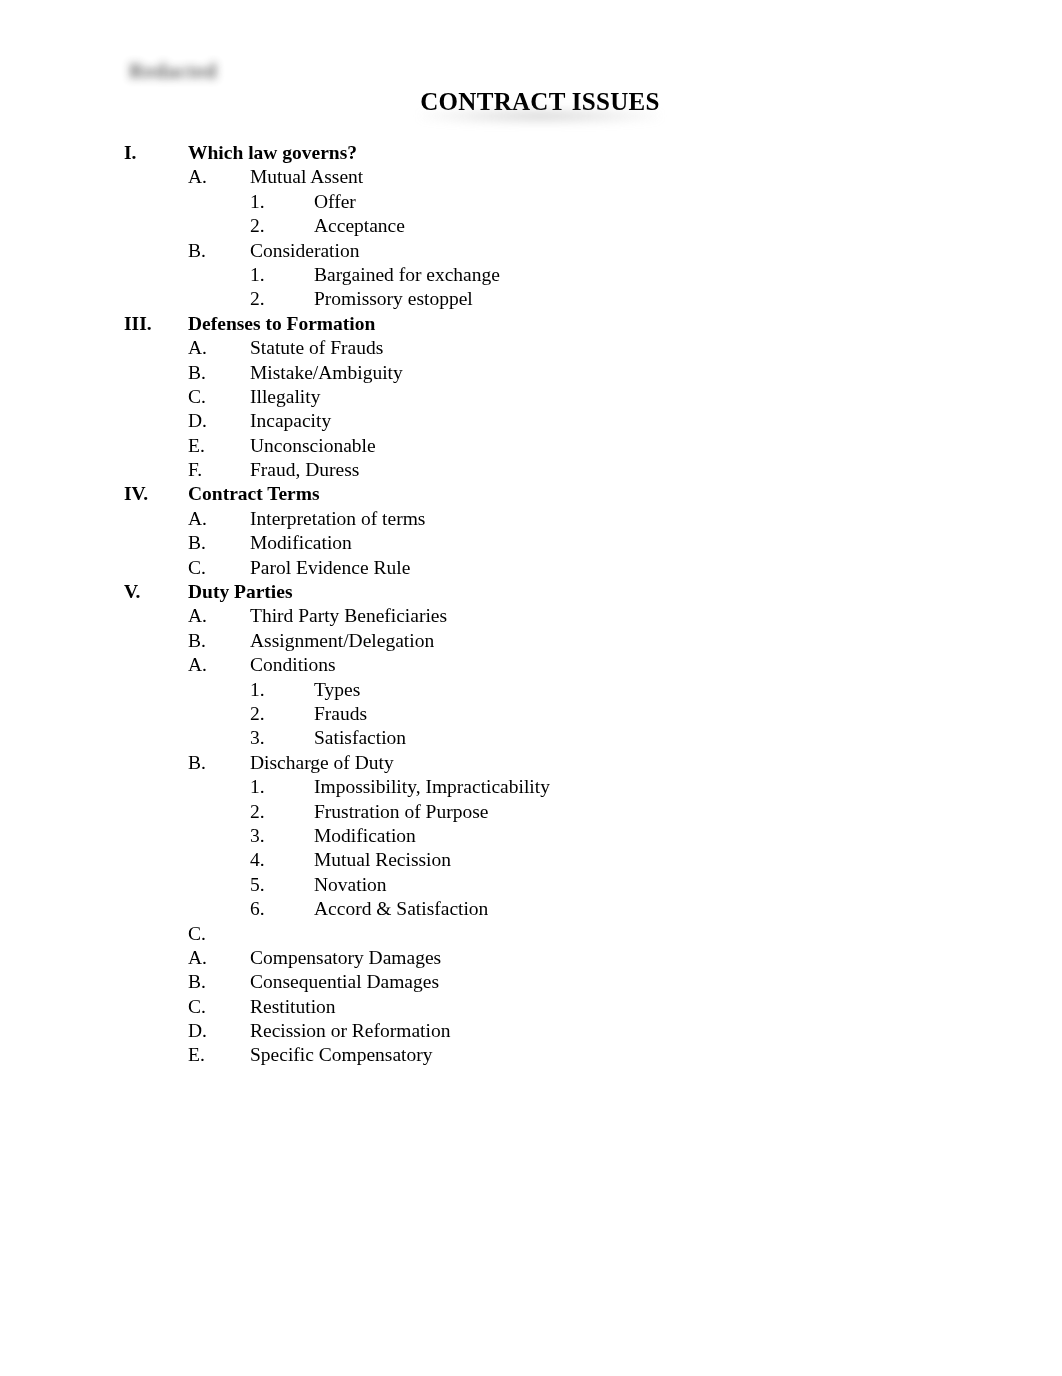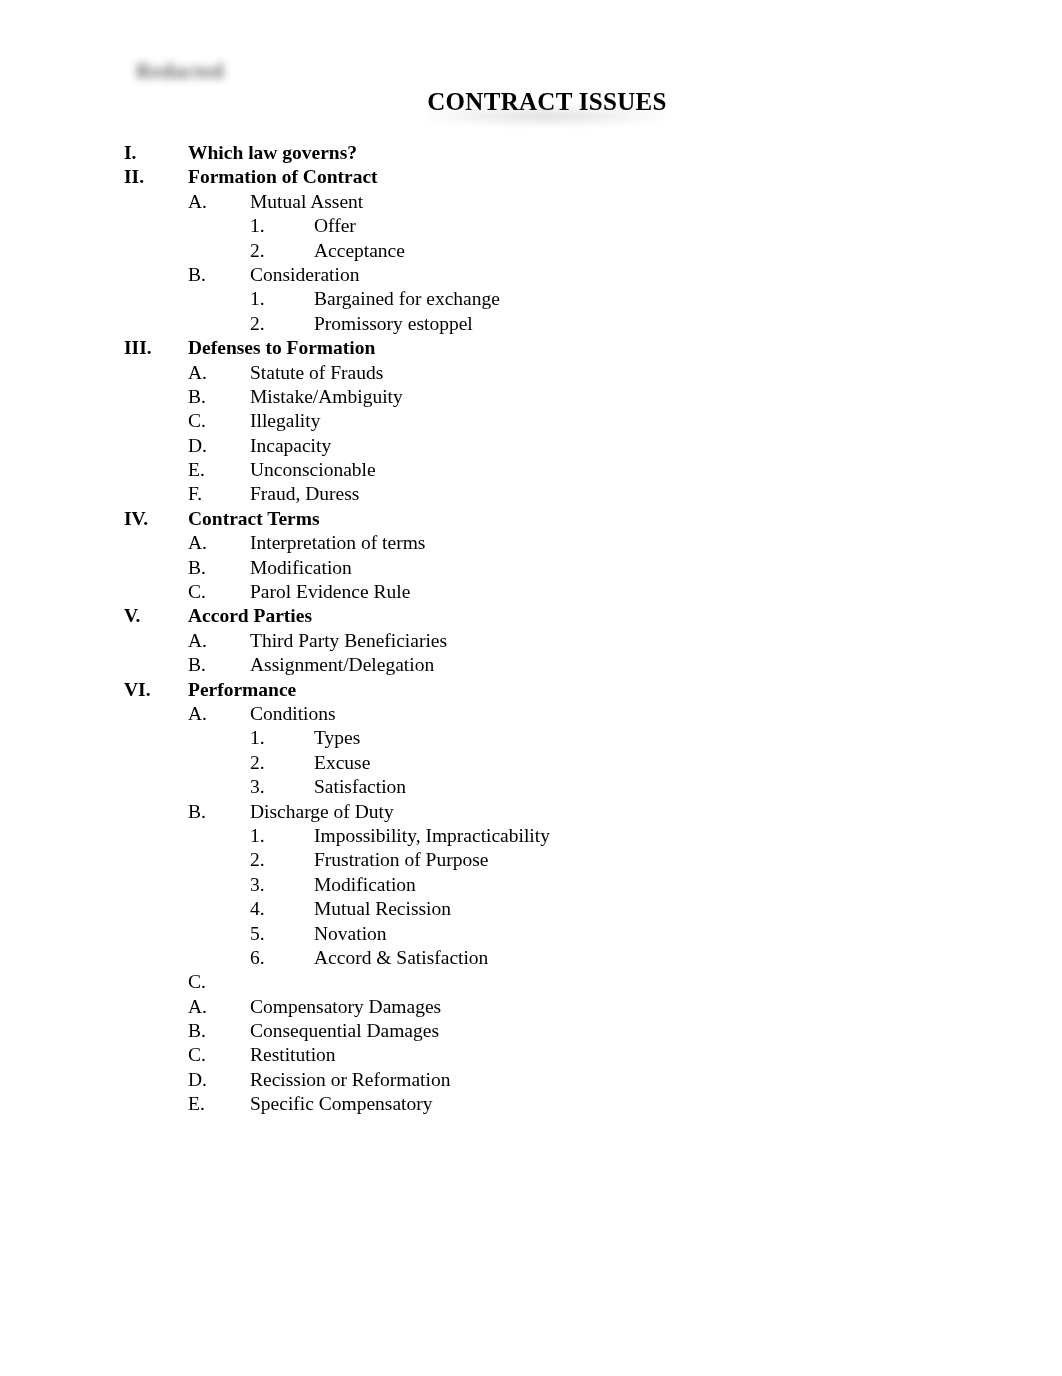--- a/index.html
+++ b/index.html
@@ -18,21 +18,21 @@
 
   .page {
     position: absolute;
     inset: 0;
     background: #ffffff;
   }
 
   
   .header {
     position: absolute;
-    left: 16px;
+    left: 9px;
     top: 0;
     width: 932px;
     height: 135px;
   }
 
   .redaction {
     position: absolute;
     left: 120px;
     top: 56px;
     width: 130px;
@@ -137,24 +137,20 @@
       <span class="title-text">CONTRACT ISSUES</span>
     </div>
     <div class="title-glow"></div>
   </div>
 
   <div class="outline" id="outline-root">
       <div class="row lvl1">
         <span class="marker">I.</span>
         <span class="label">Which law governs?</span>
       </div>
-      <div class="row lvl1">
-        <span class="marker">II.</span>
-        <span class="label">Formation of Contract</span>
-      </div>
       <div class="row lvl2">
         <span class="marker">A.</span>
         <span class="label">Mutual Assent</span>
       </div>
       <div class="row lvl3">
         <span class="marker">1.</span>
         <span class="label">Offer</span>
       </div>
       <div class="row lvl3">
         <span class="marker">2.</span>
@@ -211,45 +207,41 @@
       <div class="row lvl2">
         <span class="marker">B.</span>
         <span class="label">Modification</span>
       </div>
       <div class="row lvl2">
         <span class="marker">C.</span>
         <span class="label">Parol Evidence Rule</span>
       </div>
       <div class="row lvl1">
         <span class="marker">V.</span>
-        <span class="label">Accord Parties</span>
+        <span class="label">Duty Parties</span>
       </div>
       <div class="row lvl2">
         <span class="marker">A.</span>
         <span class="label">Third Party Beneficiaries</span>
       </div>
       <div class="row lvl2">
         <span class="marker">B.</span>
         <span class="label">Assignment/Delegation</span>
       </div>
-      <div class="row lvl1">
-        <span class="marker">VI.</span>
-        <span class="label">Performance</span>
-      </div>
       <div class="row lvl2">
         <span class="marker">A.</span>
         <span class="label">Conditions</span>
       </div>
       <div class="row lvl3">
         <span class="marker">1.</span>
         <span class="label">Types</span>
       </div>
       <div class="row lvl3">
         <span class="marker">2.</span>
-        <span class="label">Excuse</span>
+        <span class="label">Frauds</span>
       </div>
       <div class="row lvl3">
         <span class="marker">3.</span>
         <span class="label">Satisfaction</span>
       </div>
       <div class="row lvl2">
         <span class="marker">B.</span>
         <span class="label">Discharge of Duty</span>
       </div>
       <div class="row lvl3">

